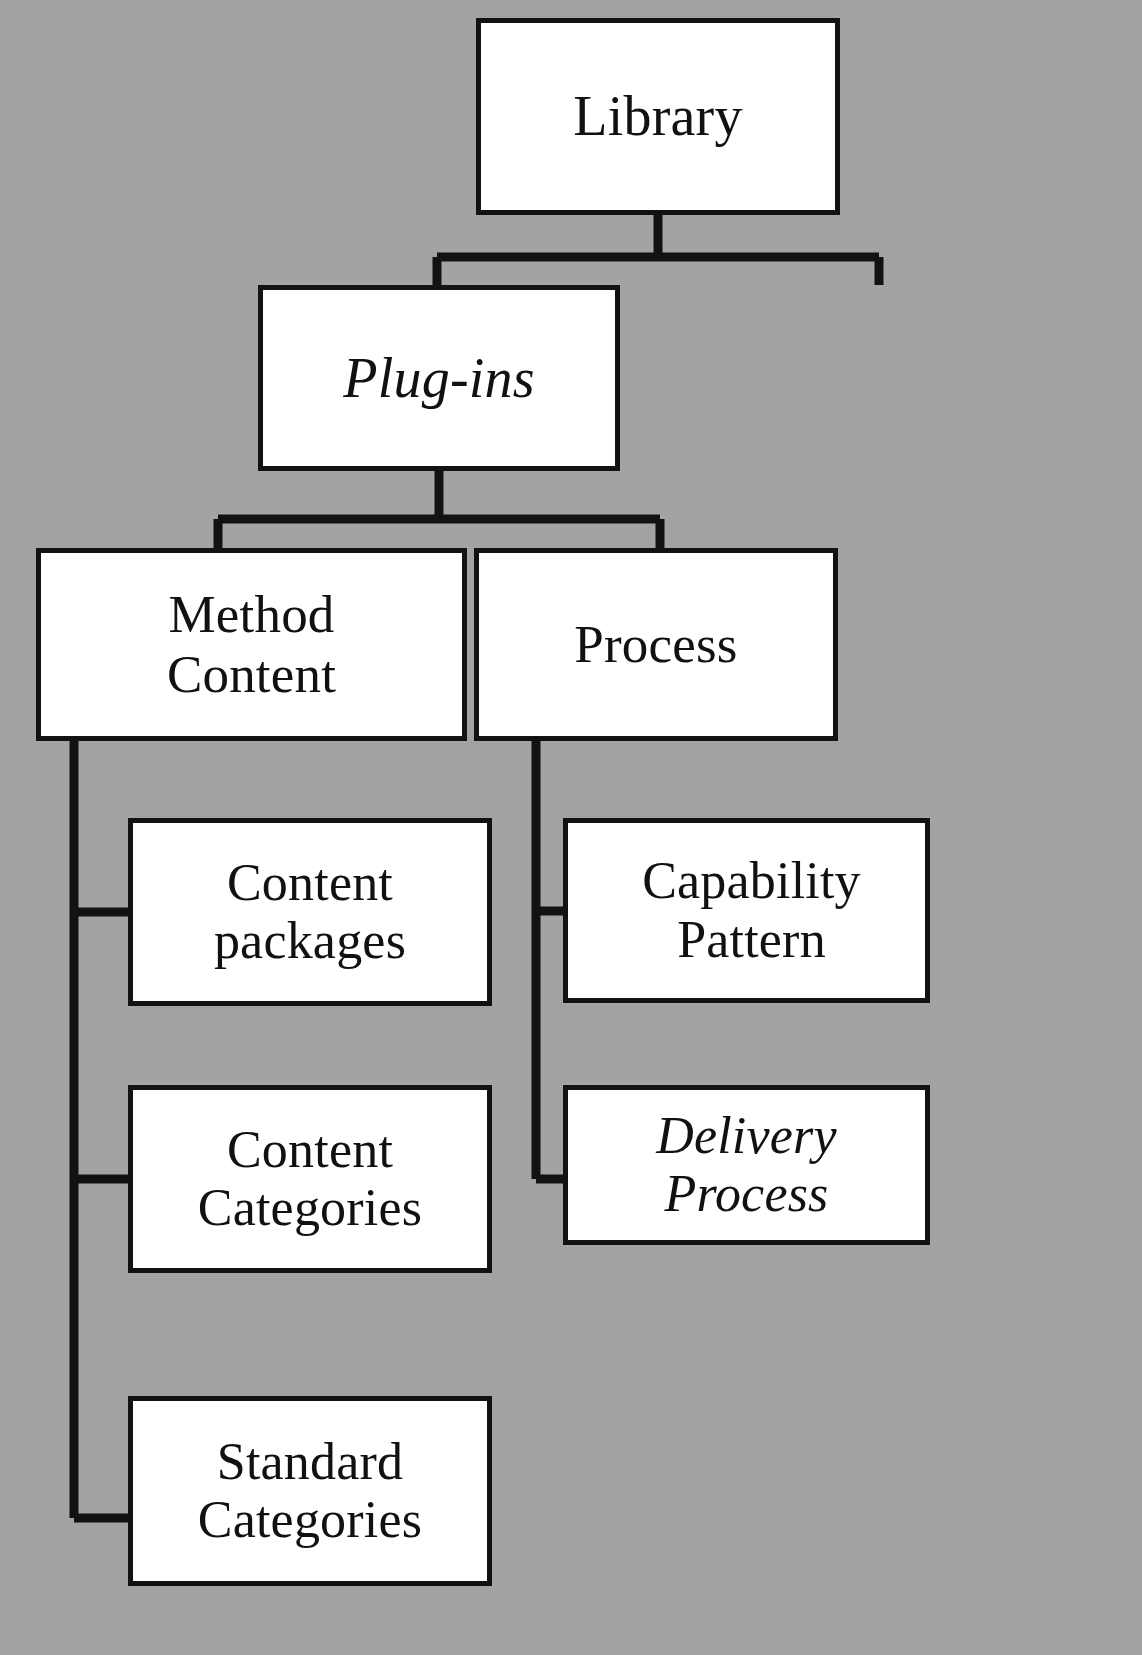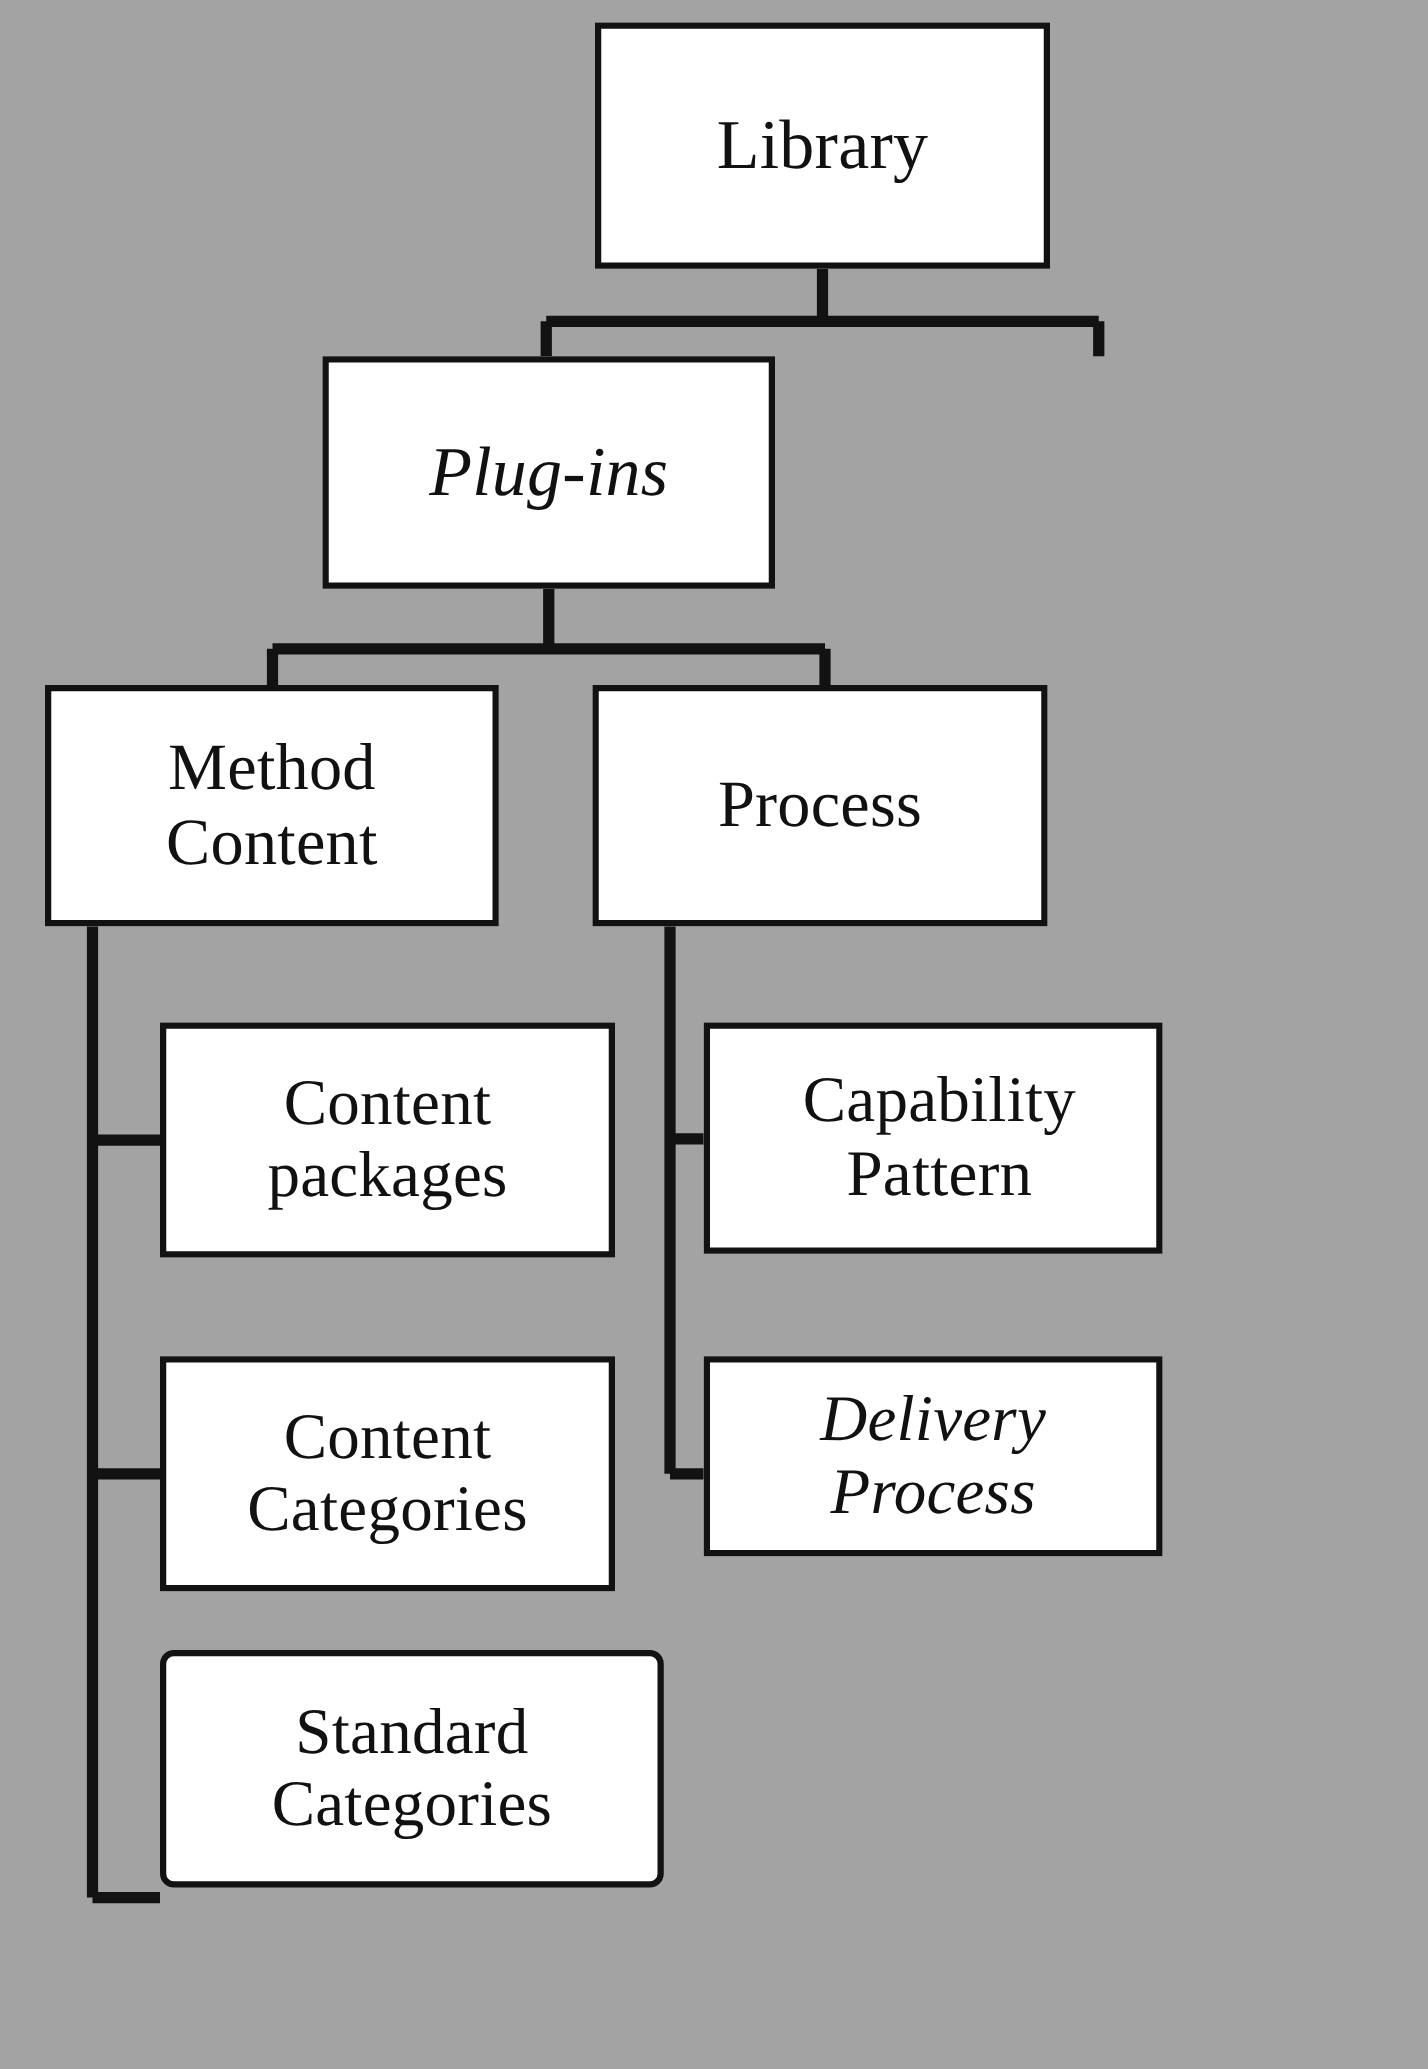--- a/index.html
+++ b/index.html
@@ -82,21 +82,21 @@
 
   <div class="node-box level-1" style="left:476px; top:18px; width:364px; height:197px;">
     <span class="node-label">Library</span>
   </div>
 
   <div class="node-box level-2" style="left:258px; top:285px; width:362px; height:186px;">
     <span class="node-label">Plug-ins</span>
   </div>
 
 
-  <div class="node-box level-3" style="left:36px; top:548px; width:363px; height:193px;justify-content:center;">
+  <div class="node-box level-3" style="left:36px; top:548px; width:431px; height:193px;justify-content:center;">
     <span class="node-label">Method
 Content</span>
   </div>
 
   <div class="node-box level-3" style="left:474px; top:548px; width:364px; height:193px;">
     <span class="node-label">Process</span>
   </div>
 
   <div class="node-box level-4" style="left:128px; top:818px; width:364px; height:188px;">
     <span class="node-label">Content
@@ -111,18 +111,18 @@
   <div class="node-box level-4" style="left:128px; top:1085px; width:364px; height:188px;">
     <span class="node-label">Content
 Categories</span>
   </div>
 
   <div class="node-box level-4" style="left:563px; top:1085px; width:367px; height:160px;font-style:italic;">
     <span class="node-label">Delivery
 Process</span>
   </div>
 
-  <div class="node-box level-4" style="left:128px; top:1320px; width:403px; height:190px;border-radius:11px;">
+  <div class="node-box level-4" style="left:128px; top:1396px; width:364px; height:190px;">
     <span class="node-label">Standard
 Categories</span>
   </div>
 
 </div>
 
 </body></html>

